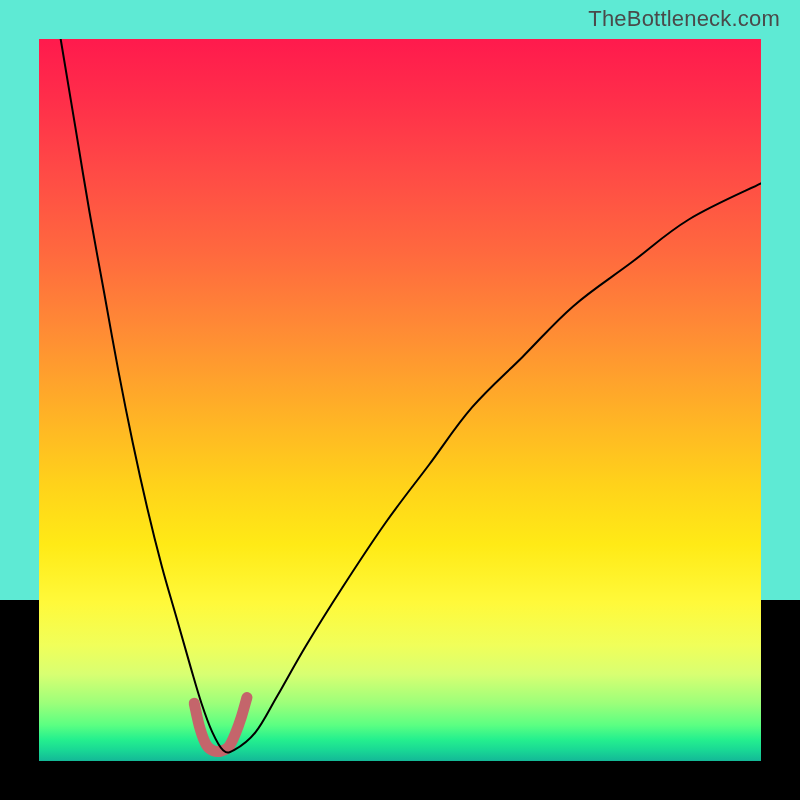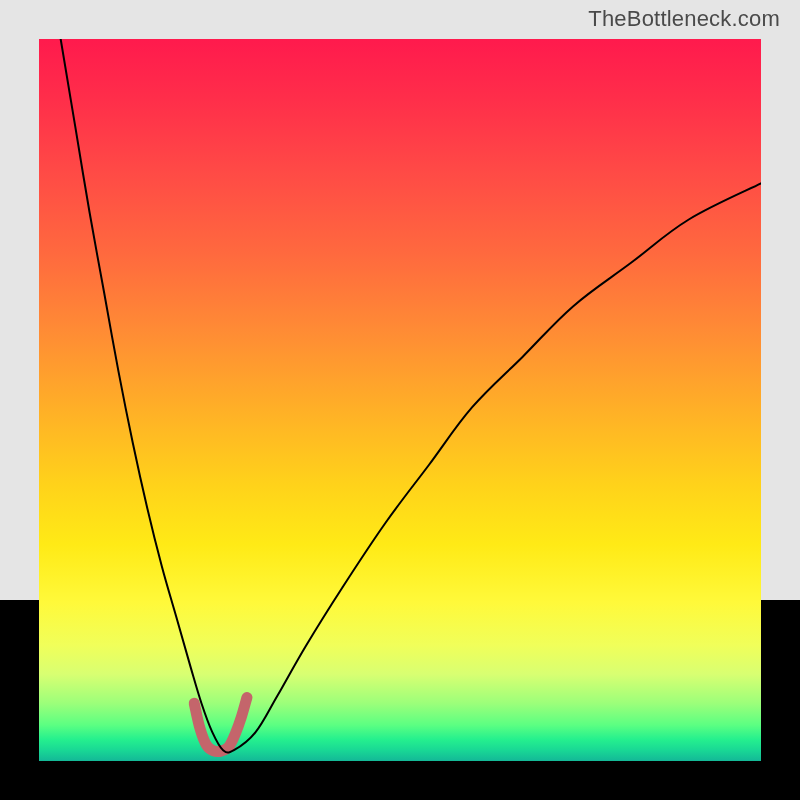--- a/index.html
+++ b/index.html
@@ -1,21 +1,21 @@
 <!DOCTYPE html>
 <html><head>
 <meta charset="utf-8">
 <style>
   * { margin: 0; padding: 0; box-sizing: border-box; }
   html, body { width: 800px; height: 800px; overflow: hidden; background: #000; }
   .container {
     position: relative;
     width: 800px;
     height: 600px;
-    background: #e5e5e5;
+    background: #5eead4;
   }
   .watermark {
     position: absolute;
     top: 6px;
     right: 20px;
     font-family: Arial, Helvetica, sans-serif;
     font-size: 22px;
     color: #4a4a4a;
     font-weight: 400;
     letter-spacing: 0.2px;

